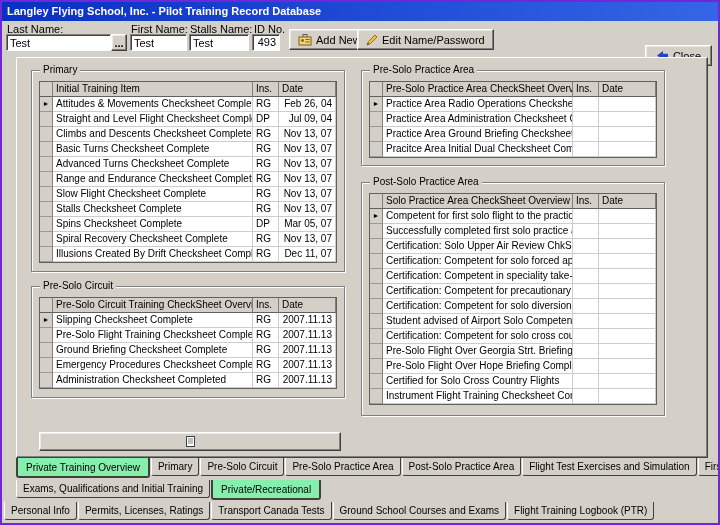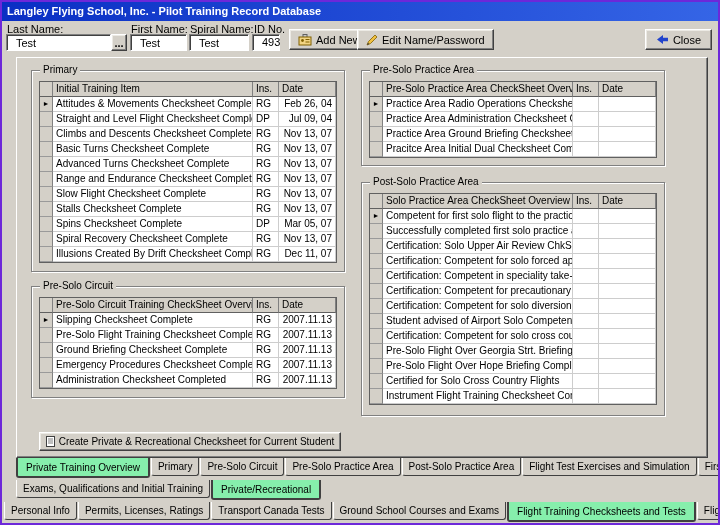--- a/index.html
+++ b/index.html
@@ -8,21 +8,21 @@
   .window { position:relative; width:720px; height:525px; background:#d4d0c8; border:2px solid #6d28d9; overflow:hidden; }
 
   .titlebar { position:absolute; top:0; left:0; right:0; height:19px;
     background:linear-gradient(90deg,#0a2fc4,#3565e6); color:#fff; font-weight:bold;
     line-height:19px; padding-left:5px; white-space:nowrap; }
 
   .header { position:absolute; top:19px; left:0; right:0; height:36px; }
   .lbl { position:absolute; top:2px; white-space:nowrap; }
   .field { position:absolute; height:17px; background:#fff; border:1px solid;
     border-color:#808080 #fff #fff #808080; box-shadow:inset 1px 1px 0 #404040;
-    padding:1px 9px; font:11px "Liberation Sans",sans-serif; }
+    padding:1px 3px; font:11px "Liberation Sans",sans-serif; }
   .idbox { text-align:right; line-height:13px; }
 
   .btn { position:absolute; display:flex; align-items:center; justify-content:center; gap:4px;
     background:#d4d0c8; border:1px solid; border-color:#fff #404040 #404040 #fff;
     box-shadow:inset -1px -1px 0 #808080, inset 1px 1px 0 #eceae4;
     font:11px "Liberation Sans",sans-serif; white-space:nowrap; cursor:default; }
   .btn .icon { display:inline-flex; align-items:center; }
   .browse { font-weight:bold; line-height:10px; }
 
   .mainpanel { position:absolute; left:14px; top:55px; width:692px; height:401px;
@@ -66,21 +66,21 @@
   </div>
 
   <div class="header">
     <span class="lbl" style="left:5px">Last Name:</span>
     <input class="field" style="left: 4px; top: 13px; width: 105px;" value="Test">
     <button type="button" class="btn browse" style="left:109px;top:13px;width:16px;height:17px;padding:0">...</button>
 
     <span class="lbl" style="left:129px">First Name:</span>
     <input class="field" style="left: 128px; top: 13px; width: 57px;" value="Test">
 
-    <span class="lbl" style="left:188px">Spiral Name:</span>
+    <span class="lbl" style="left:188px">Stalls Name:</span>
     <input class="field" style="left: 187px; top: 13px; width: 60px;" value="Test">
 
     <span class="lbl" style="left:252px">ID No.</span>
     <div class="field idbox" style="left:250px;top:13px;width:28px">493</div>
 
     <button type="button" class="btn" style="left:287px;top:8px;height:21px;padding:0 8px">
       <span class="icon">
         <svg width="14" height="12" viewBox="0 0 14 12">
             <rect x="5" y="0.5" width="4" height="3" fill="#c8c8c8" stroke="#606060" stroke-width="1"></rect>
             <rect x="1" y="3" width="12" height="8" fill="#f2d483" stroke="#806000" stroke-width="1"></rect>
@@ -95,21 +95,21 @@
     <button type="button" class="btn" style="left:355px;top:8px;height:21px;padding:0 8px">
       <span class="icon">
         <svg width="12" height="12" viewBox="0 0 12 12">
             <polygon points="1,11 2.5,7.5 9,1 11,3 4.5,9.5" fill="#f0c040" stroke="#806000" stroke-width="0.8"></polygon>
             <polygon points="1,11 2,8.7 3.3,10" fill="#404040"></polygon>
           </svg>
       </span>
       <span>Edit Name/Password</span>
     </button>
 
-    <button type="button" class="btn" style="right:6px;top:8px;height:21px;padding:0 10px">
+    <button type="button" class="btn" style="right:6px;top:24px;height:21px;padding:0 10px">
       <span class="icon">
         <svg width="13" height="11" viewBox="0 0 13 11">
             <polygon points="1,5.5 7,1 7,3.8 12,3.8 12,7.2 7,7.2 7,10" fill="#2244cc"></polygon>
           </svg>
       </span>
       <span>Close</span>
     </button>
   </div>
 
   <div class="mainpanel">
@@ -240,21 +240,20 @@
 
     <button type="button" class="btn widebtn" style="left:22px;top:374px;width:302px;height:19px;padding:0 6px">
       <span class="icon">
         <svg width="9" height="11" viewBox="0 0 9 11">
             <rect x="0.5" y="0.5" width="8" height="10" fill="#fff" stroke="#404040" stroke-width="1"></rect>
             <rect x="2" y="2.5" width="5" height="1" fill="#808080"></rect>
             <rect x="2" y="4.5" width="5" height="1" fill="#808080"></rect>
             <rect x="2" y="6.5" width="5" height="1" fill="#808080"></rect>
           </svg>
       </span>
-      <span>Create Private &amp; Recreational Checksheet for Current Student</span>
     </button>
 
     <div class="groupbox" style="left:344px;top:12px;width:304px;height:96px">
       <span class="grouplabel">Pre-Solo Practice Area</span>
       <div class="dtable">
         <div class="thead">
           <div class="cell sel"></div>
           <div class="cell item">Pre-Solo Practice Area CheckSheet Overview</div>
           <div class="cell ins">Ins.</div>
           <div class="cell date">Date</div>
@@ -393,17 +392,16 @@
     </div>
   <div class="tabrow" style="left:14px;top:478px">
       <span class="tab">Exams, Qualifications and Initial Training</span>
       <span class="tab active">Private/Recreational</span>
     </div>
   <div class="tabrow" style="left:2px;top:500px">
       <span class="tab">Personal Info</span>
       <span class="tab">Permits, Licenses, Ratings</span>
       <span class="tab">Transport Canada Tests</span>
       <span class="tab">Ground School Courses and Exams</span>
-      <span class="tab active">Flight Training Checksheets and Tests</span>
       <span class="tab">Flight Training Logbook (PTR)</span>
     </div>
 
 </div>
 
 </body></html>

